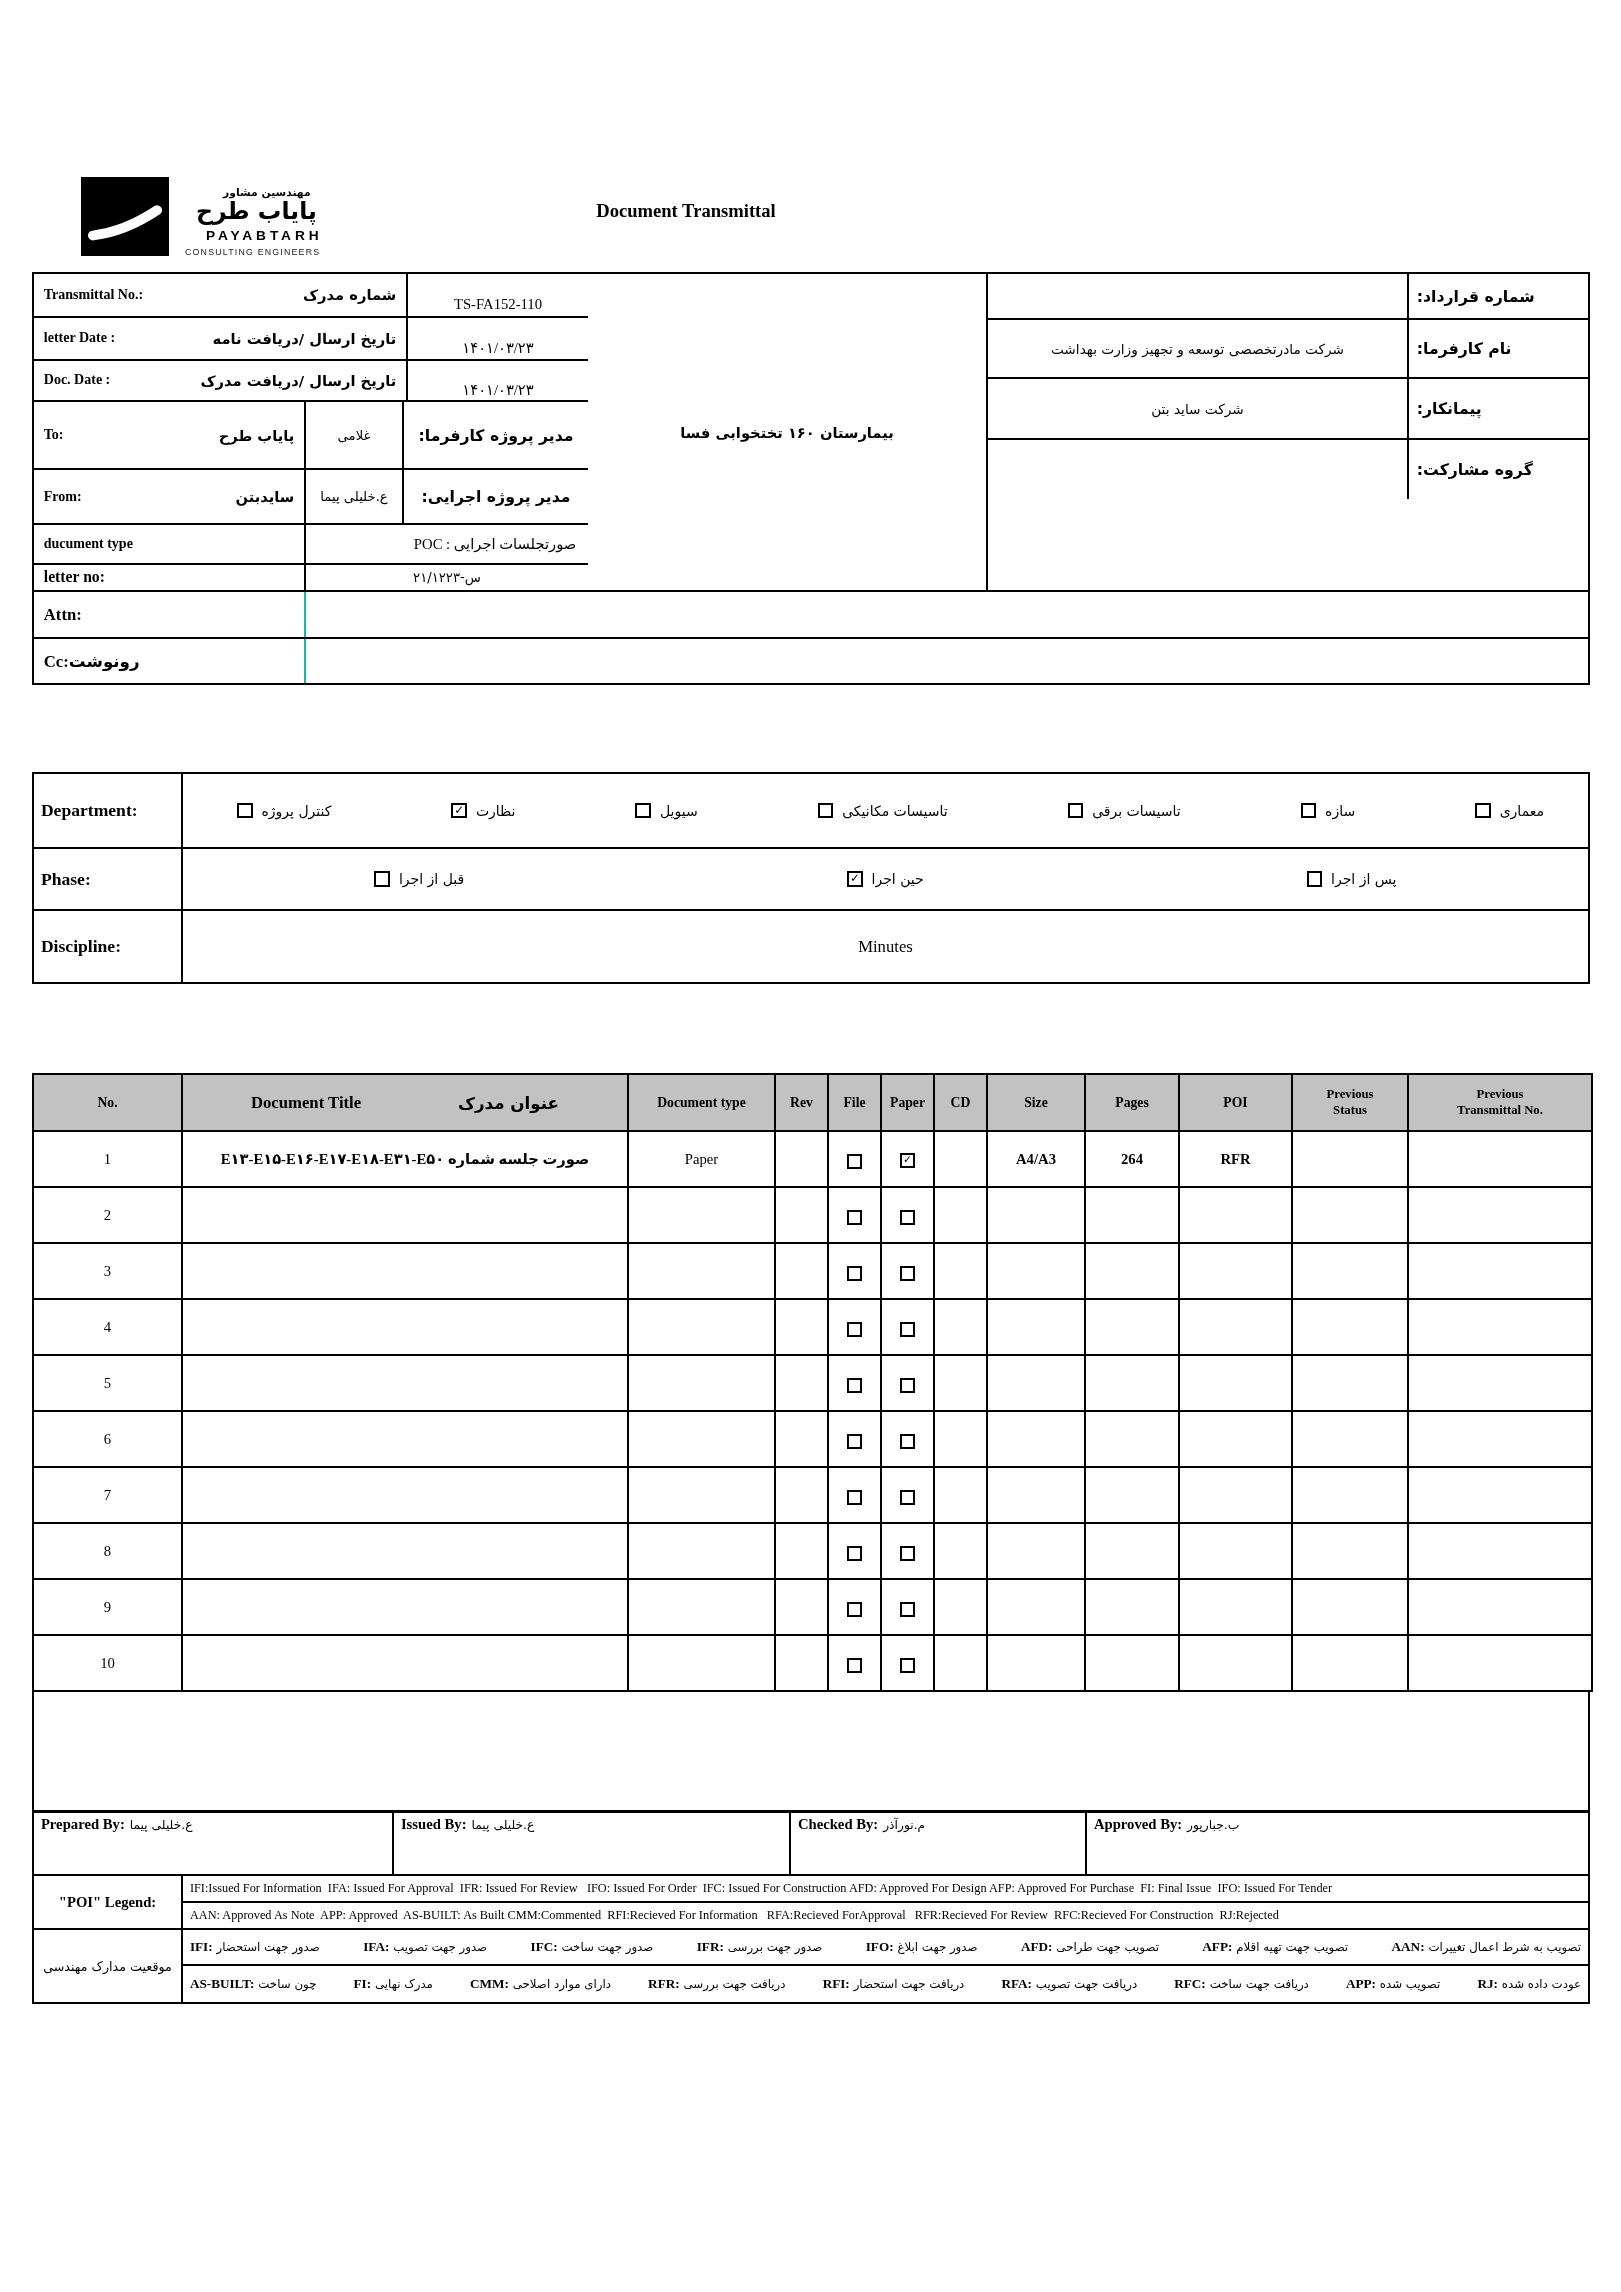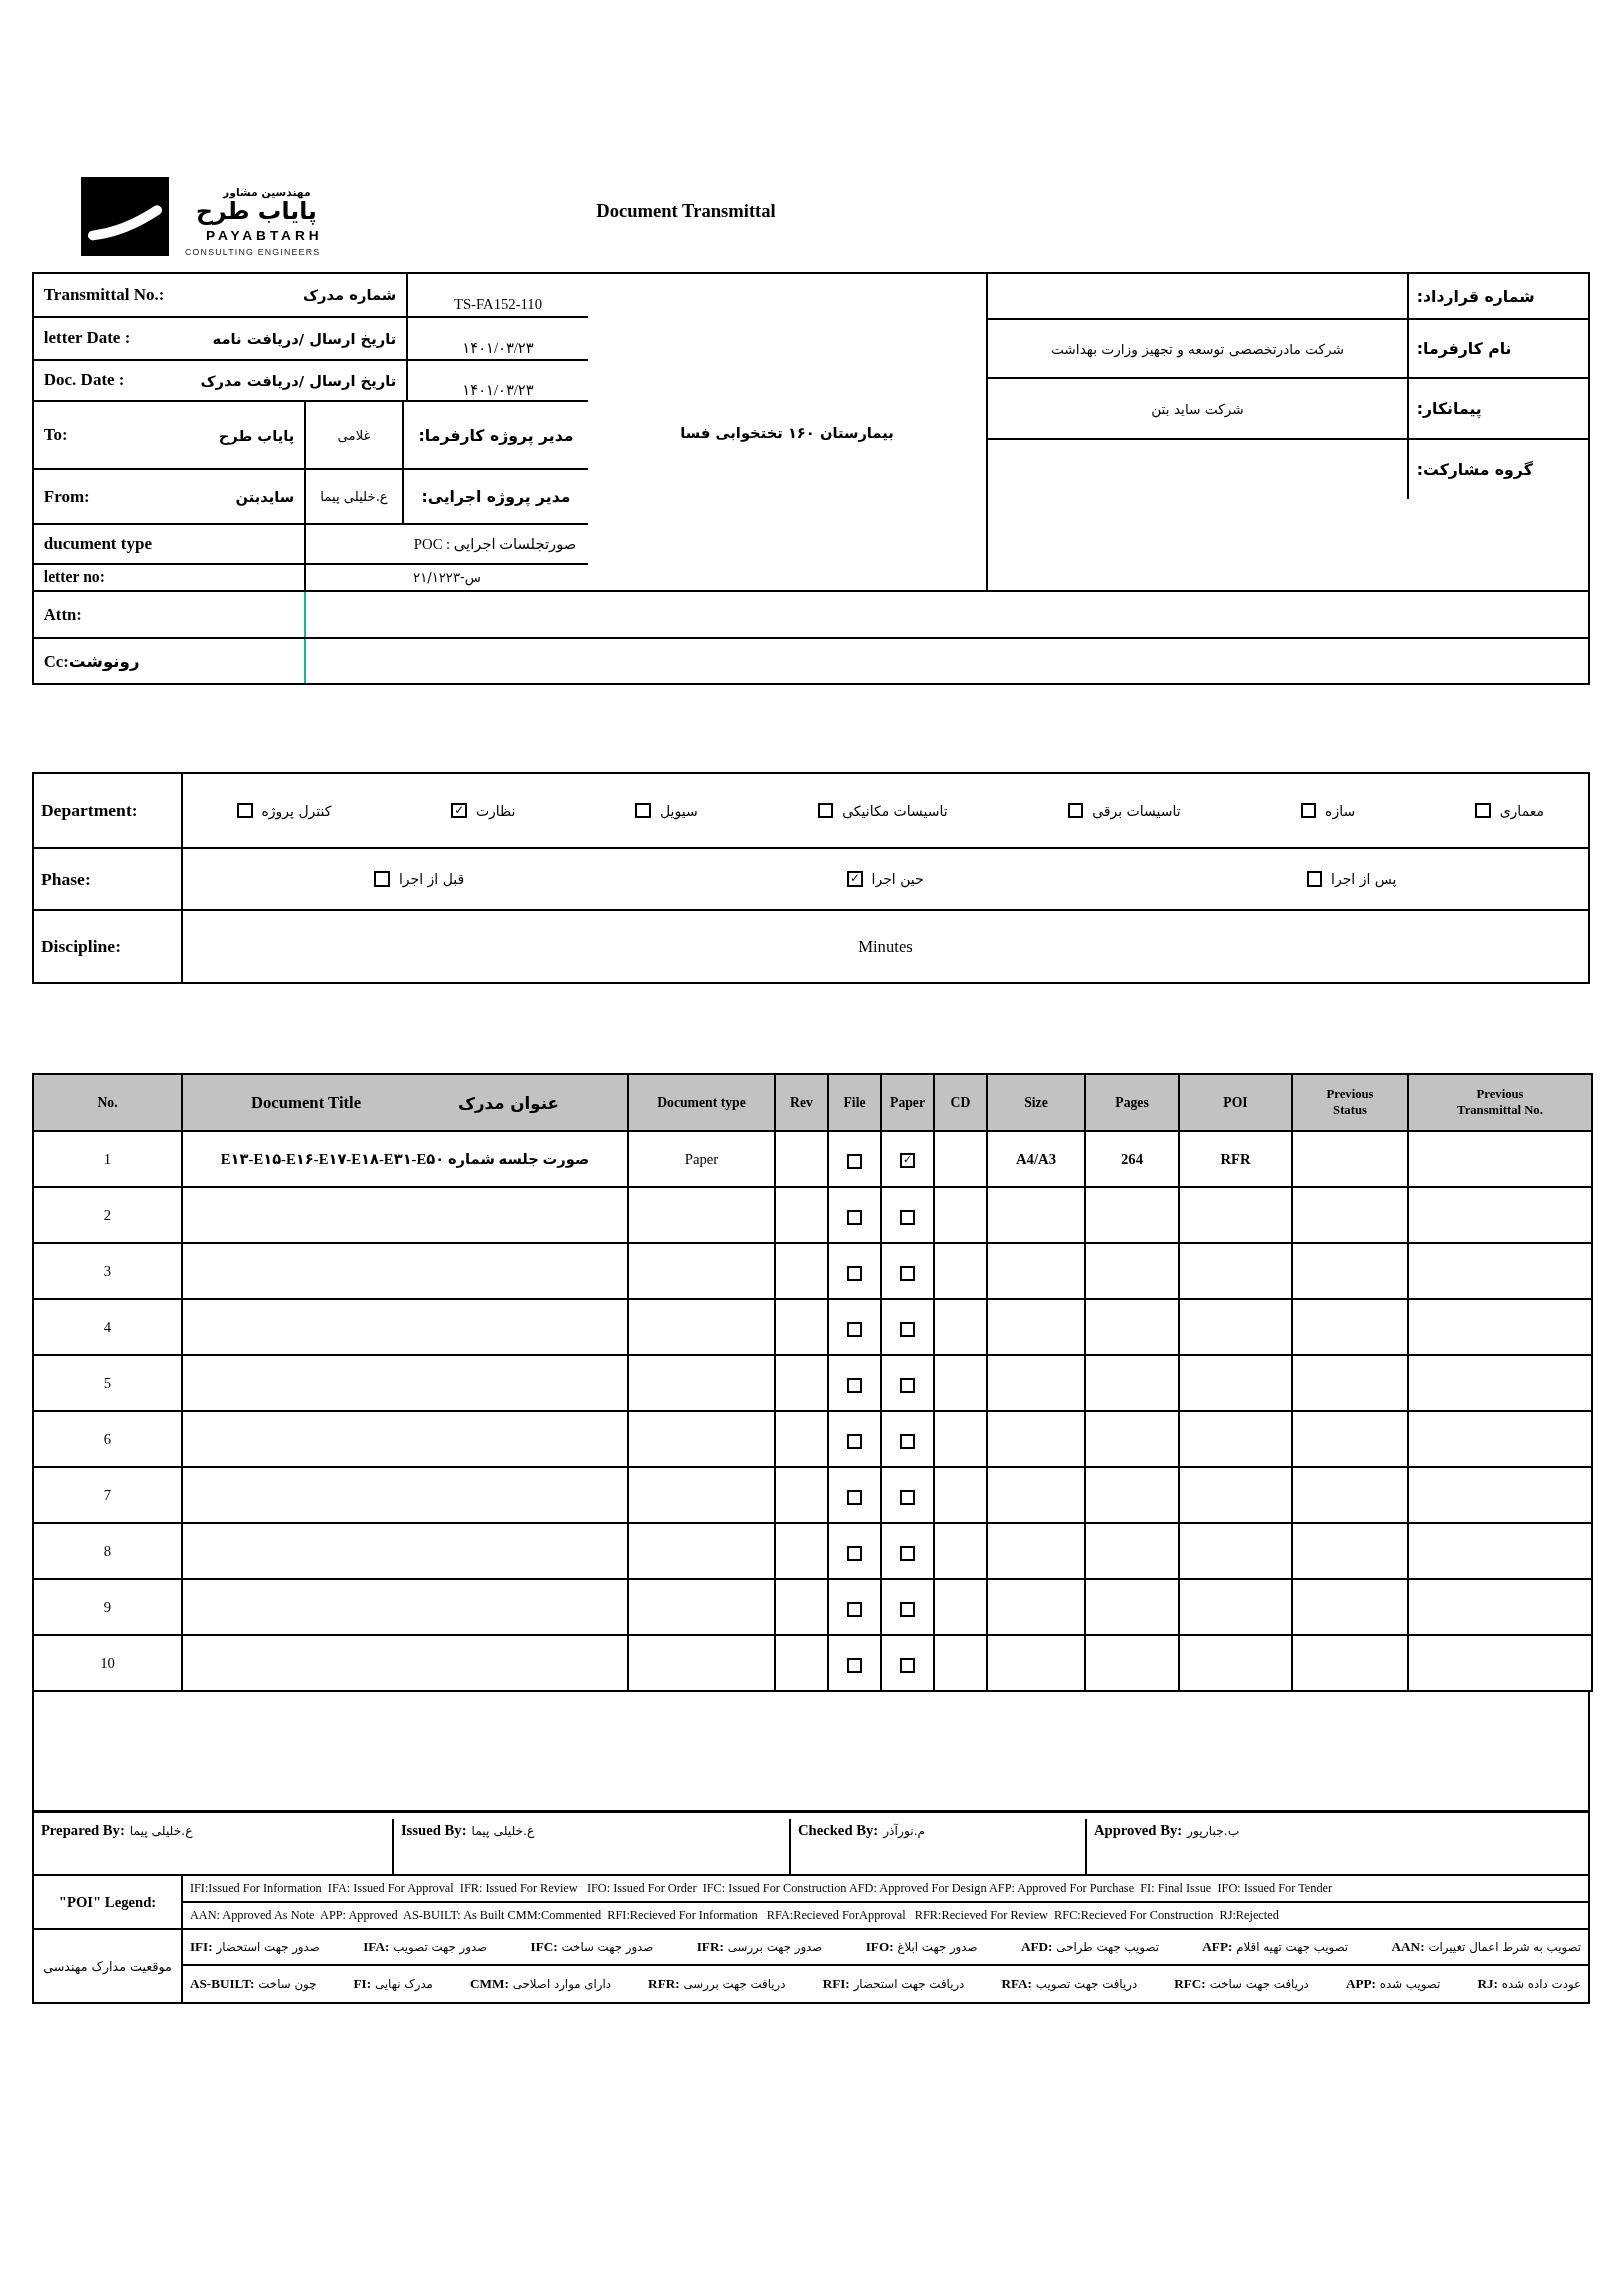--- a/index.html
+++ b/index.html
@@ -27,21 +27,21 @@
 
   
   .info { position:absolute; top:272px; left:32px; width:1558px; border:2.9px solid #000; }
   .info-top { display:flex; height:316px; }
   .info-left { width:554px; display:flex; flex-direction:column; }
   .irow { display:flex; border-bottom:2px solid #000; }
   .info-left .irow:last-child { border-bottom:none; }
   .c { border-right:2px solid #000; display:flex; align-items:center; }
   .c:last-child { border-right:none; }
   .lblcell { flex:1; justify-content:space-between; padding:0 9.8px; }
-  .en { font-weight:bold; font-size:17px; }
+  .en { font-weight:bold; font-size:14px; }
   .fab { font-family:"DejaVu Sans",sans-serif; direction:rtl; font-weight:bold; font-size:14.7px; }
   .vcell { width:180px; justify-content:center; font-size:14.7px; font-family:"Liberation Serif","DejaVu Sans",serif;margin-top:20px; }
   .w277 { width:272px; flex:none; }
   .w100 { width:98px; flex:none; justify-content:center; }
   .person { font-family:"DejaVu Sans",sans-serif; direction:rtl; font-size:13.2px; }
   .role { flex:1; justify-content:center; font-family:"DejaVu Sans",sans-serif; direction:rtl;
           font-weight:bold; font-size:15.7px; }
   .poc-val { flex:1; direction:rtl; justify-content:flex-start; padding:0 11.8px;
              font-family:"Liberation Serif","DejaVu Sans",serif; font-size:14.7px; }
   .lno-val { flex:1; justify-content:center; font-family:"DejaVu Sans",sans-serif; direction:rtl; font-size:13.2px; }
@@ -92,21 +92,21 @@
   .td-title { font-family:"Liberation Serif","DejaVu Sans",serif; direction:rtl; font-weight:bold; font-size:14px; }
   .td-type { font-size:16.7px; }
   .td-bold { font-weight:bold; font-size:15.7px; }
   .cb-s { width:14.7px; height:14.7px; border:2px solid #000; display:inline-flex; align-items:center;
           justify-content:center; font-size:10.8px; line-height:1; font-family:"DejaVu Sans",sans-serif; }
 
   .spacer-box { height:118px; border-left:2.9px solid #000; border-right:2.9px solid #000; }
 
   
   .sig { display:flex; height:66px; border:2.9px solid #000; border-top:3.9px solid #000; }
-  .sig-cell { border-right:2px solid #000; padding:2.9px 6.9px; display:flex; align-items:flex-start; gap:4.9px;margin-top:6px; }
+  .sig-cell { border-right:2px solid #000; padding:2.9px 6.9px; display:flex; align-items:flex-start; gap:4.9px; }
   .sig-cell:last-child { border-right:none; }
   .sig-label { font-weight:bold; font-size:14.7px; white-space:nowrap; }
   .sig-name { font-family:"DejaVu Sans",sans-serif; direction:rtl; font-size:12.3px; padding-top:2px; }
 
   
   .legend { border:2.9px solid #000; border-top:none; }
   .lg-group { display:flex; }
   .lg-group.gb { border-bottom:2.9px solid #000; }
   .lg-label { width:149px; border-right:2px solid #000; display:flex; align-items:center; justify-content:center;
               text-align:center; font-weight:bold; font-size:14.7px; }

